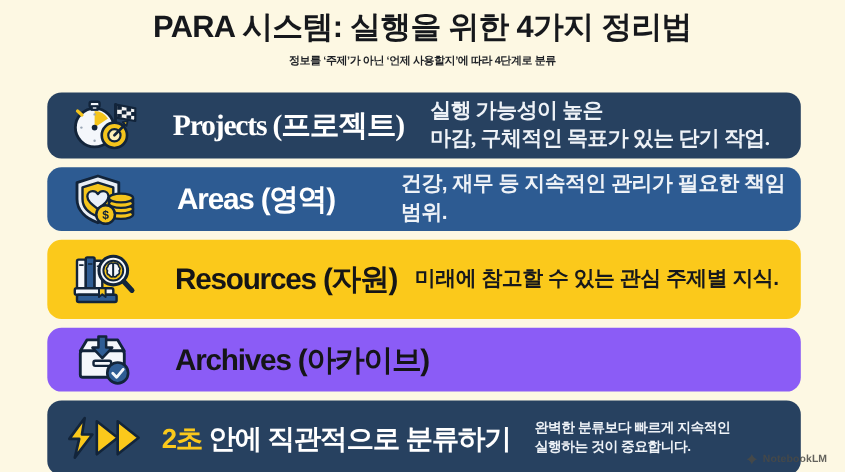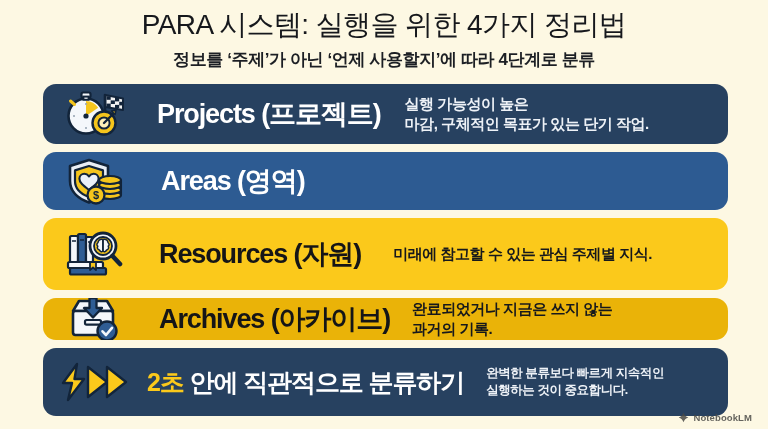--- a/index.html
+++ b/index.html
@@ -22,29 +22,29 @@
     box-sizing: border-box;
   }
 
   
   .header {
     padding-top: 9px;
     text-align: center;
   }
   .title {
     font-size: 28px;
-    font-weight: 400;
+    font-weight: 700;
     color: #16181c;
     letter-spacing: -0.6px;
     line-height: 1.15;
     white-space: nowrap;
   }
   .subtitle {
     margin-top: 7px;
-    font-size: 17px;
+    font-size: 10px;
     font-weight: 700;
     color: #1c1f24;
     letter-spacing: -0.4px;
     white-space: nowrap;
   }
 
   
   .rows {
     position: absolute;
     left: 43px;
@@ -55,24 +55,24 @@
     position: relative;
     display: flex;
     align-items: center;
     border-radius: 13px;
     box-sizing: border-box;
     margin-bottom: 8px;
     padding-left: 14px;
     padding-right: 14px;
     overflow: hidden;
   }
-  .row-projects { height: 60px; background: #274160; }
+  .row-projects { height: 60px; background: #274160; font-family: Liberation Serif, serif; }
   .row-areas    { height: 58px; background: #2d5b92; }
   .row-resources{ height: 72px; background: #fbc91b; }
-  .row-archives { height: 42px; background: #eab308; }
+  .row-archives { height: 58px; background: #8b5cf6; }
   .row-tip      { height: 68px; background: #274160; }
 
   .icon-wrap {
     flex: 0 0 auto;
     width: 76px;
     height: 52px;
     display: flex;
     align-items: center;
     justify-content: center;
   }
@@ -83,38 +83,38 @@
     font-size: 27px;
     font-weight: 800;
     letter-spacing: -1.1px;
     white-space: nowrap;
   }
   .label-light { color: #ffffff; }
   .label-dark  { color: #151517; }
 
   .desc {
     flex: 1 1 auto;
-    font-size: 15px;
+    font-size: 19px;
     font-weight: 700;
     line-height: 1.35;
     letter-spacing: -0.45px;
     white-space: pre-line;
   }
   .desc-light { color: #eef2f7; }
   .desc-dark  { color: #16181c; }
 
   
   .row-projects  .label { margin-left: 24px; }
   .row-projects  .desc  { margin-left: 24px; }
 
   .row-areas     .label { margin-left: 28px; }
   .row-areas     .desc  { margin-left: 60px; }
 
   .row-resources .label { margin-left: 26px; }
-  .row-resources .desc  { margin-left: 32px; }
+  .row-resources .desc  { margin-left: 16px; }
 
   .row-archives  .label { margin-left: 26px; }
   .row-archives  .desc  { margin-left: 22px; }
 
   .row-tip       .label { margin-left: 14px; font-size: 25px; }
   .row-tip       .desc  { margin-left: 22px; font-size: 12.5px; }
 
   .tip-accent { color: #fbc91b; }
   .tip-rest   { color: #ffffff; }
 
@@ -198,20 +198,21 @@
           <path d="M34 33 L34 28 M56 33 L56 28" stroke="#12243a" stroke-width="2.1"></path>
           <ellipse cx="45" cy="28" rx="11" ry="4" fill="#f5c51c" stroke="#12243a" stroke-width="2.1"></ellipse>
           <path d="M34 28 L34 23 M56 28 L56 23" stroke="#12243a" stroke-width="2.1"></path>
           <ellipse cx="45" cy="23" rx="11" ry="4" fill="#f5c51c" stroke="#12243a" stroke-width="2.1"></ellipse>
 
           <circle cx="31" cy="38" r="8.5" fill="#f5c51c" stroke="#12243a" stroke-width="2.3"></circle>
           <text x="31" y="42.4" text-anchor="middle" font-family="Liberation Sans, sans-serif" font-size="11" font-weight="bold" fill="#12243a">$</text>
         </svg>
       </div>
       <div class="label label-light">Areas (영역)</div>
+      <div class="desc desc-light">건강, 재무 등 지속적인 관리가 필요한 책임 범위.</div>
     </div>
 
     <div class="row row-resources">
       <div class="icon-wrap">
         <svg width="60" height="50" viewBox="0 0 60 50">
 
           <rect x="5" y="7" width="8" height="26" rx="1.4" fill="#f4f7fb" stroke="#12243a" stroke-width="2.2"></rect>
           <rect x="13" y="5" width="8" height="28" rx="1.4" fill="#2f5d94" stroke="#12243a" stroke-width="2.2"></rect>
           <rect x="21" y="8" width="7" height="25" rx="1.4" fill="#f4f7fb" stroke="#12243a" stroke-width="2.2"></rect>
           <path d="M7 12 L11 12 M15 11 L19 11 M23 13 L26 13" stroke="#12243a" stroke-width="1.5"></path>
@@ -244,22 +245,20 @@
           <rect x="6" y="16" width="40" height="24" rx="2.4" fill="#f4f7fb" stroke="#12243a" stroke-width="2.6"></rect>
           <rect x="18" y="25" width="16" height="4.6" rx="1.6" fill="#f4f7fb" stroke="#12243a" stroke-width="2.2"></rect>
 
           <path d="M22.5 3 L29.5 3 L29.5 13 L35 13 L26 22.5 L17 13 L22.5 13 Z" fill="#2f5d94" stroke="#12243a" stroke-width="2.3" stroke-linejoin="round"></path>
 
           <circle cx="40" cy="36" r="9.5" fill="#2f5d94" stroke="#12243a" stroke-width="2.4"></circle>
           <path d="M35.5 36.3 L39 40 L45 32.8" stroke="#f4f7fb" stroke-width="2.6" fill="none" stroke-linecap="round" stroke-linejoin="round"></path>
         </svg>
       </div>
       <div class="label label-dark">Archives (아카이브)</div>
-      <div class="desc desc-dark">완료되었거나 지금은 쓰지 않는
-과거의 기록.</div>
     </div>
 
     <div class="row row-tip">
       <div class="icon-wrap">
         <svg width="76" height="40" viewBox="0 0 76 40">
           <path d="M20 2 L6 21 L15 21 L11 38 L27 17 L17.5 17 Z" fill="#fbc91b" stroke="#12243a" stroke-width="2.4" stroke-linejoin="round"></path>
           <path d="M31 5 L50 20 L31 35 Z" fill="#fbc91b" stroke="#12243a" stroke-width="2.4" stroke-linejoin="round"></path>
           <path d="M50 5 L69 20 L50 35 Z" fill="#fbc91b" stroke="#12243a" stroke-width="2.4" stroke-linejoin="round"></path>
         </svg>
       </div>

